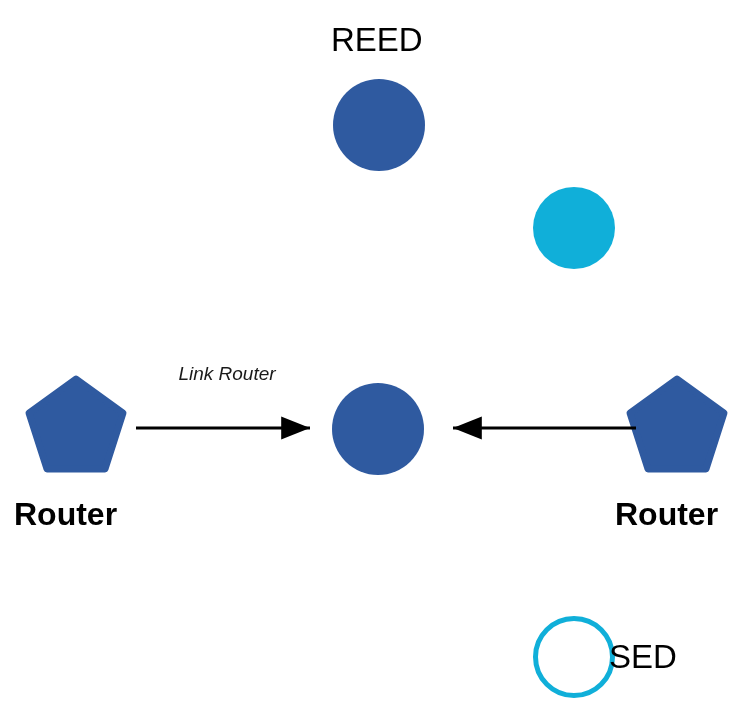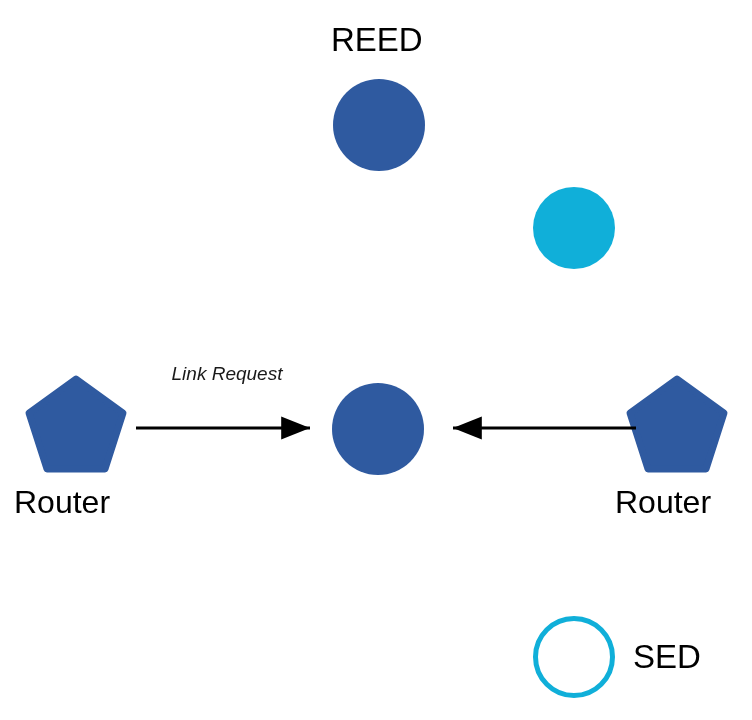--- a/index.html
+++ b/index.html
@@ -25,23 +25,24 @@
     font-size: 33px;
     font-weight: 400;
     line-height: 1;
     white-space: nowrap;
   }
   .router-label {
     position: absolute;
     color: #000000;
     font-family: "Liberation Sans", sans-serif;
     font-size: 32px;
-    font-weight: 400;
+    font-weight: 700;
     line-height: 1;
     white-space: nowrap;
+    margin-top: 12px;
   }
   .circle-node {
     position: absolute;
     border-radius: 50%;
     box-sizing: border-box;
   }
   .svg-layer {
     position: absolute;
     left: 0;
     top: 0;
@@ -67,21 +68,21 @@
 
   #med-circle   { left: 533px; top: 187px; width: 82px; height: 82px; }
   #med-label    { left: 633px; top: 211px; }
 
   #center-circle{ left: 332px; top: 383px; width: 92px; height: 92px; }
 
   #router-left-label  { left: 14px;  top: 486px; }
   #router-right-label { left: 615px; top: 486px; }
 
   #sed-circle   { left: 533px; top: 616px; width: 82px; height: 82px; border-width: 5px; border-style: solid; }
-  #sed-label    { left: 633px; top: 640px; text-align: right; }
+  #sed-label    { left: 609px; top: 640px; text-align: right; }
 
   #link-edge-label { left: 152px; top: 362px; width: 150px; }
 </style>
 </head>
 <body>
 
 <div id="canvas">
 
   <div class="node-label" id="reed-label">REED</div>
 
@@ -106,21 +107,21 @@
     <path d="M76,379 L123,413 L105,469 L47,469 L29,413 Z" fill="#2f5aa0" stroke="#2f5aa0" stroke-width="7" stroke-linejoin="round"></path>
 
     <path d="M677,379 L724,413 L706,469 L648,469 L630,413 Z" fill="#2f5aa0" stroke="#2f5aa0" stroke-width="7" stroke-linejoin="round"></path>
 
     <line x1="136" y1="428" x2="310" y2="428" stroke="#000000" stroke-width="3.2" marker-end="url(#arrow-right)"></line>
 
     <line x1="636" y1="428" x2="453" y2="428" stroke="#000000" stroke-width="3.2" marker-end="url(#arrow-left)"></line>
   </svg>
 
   <div class="edge-label" id="link-edge-label">
-    <div>Link Request</div>
+    <div>Link Router</div>
   </div>
 
   <div class="router-label" id="router-left-label">Router</div>
 
   <div class="router-label" id="router-right-label">Router</div>
 
   <div class="circle-node" id="sed-circle" style="background:#ffffff; border-color:#10afd9;"></div>
 
   <div class="node-label" id="sed-label">SED</div>
 

